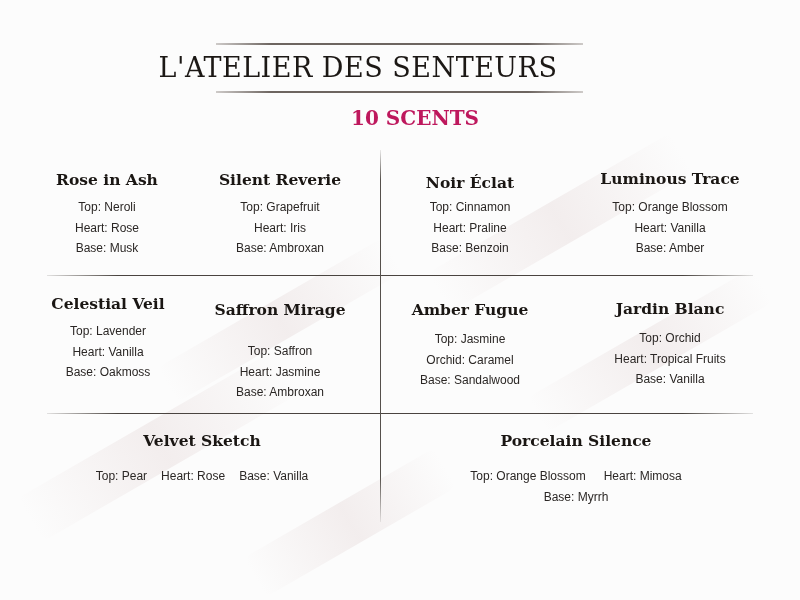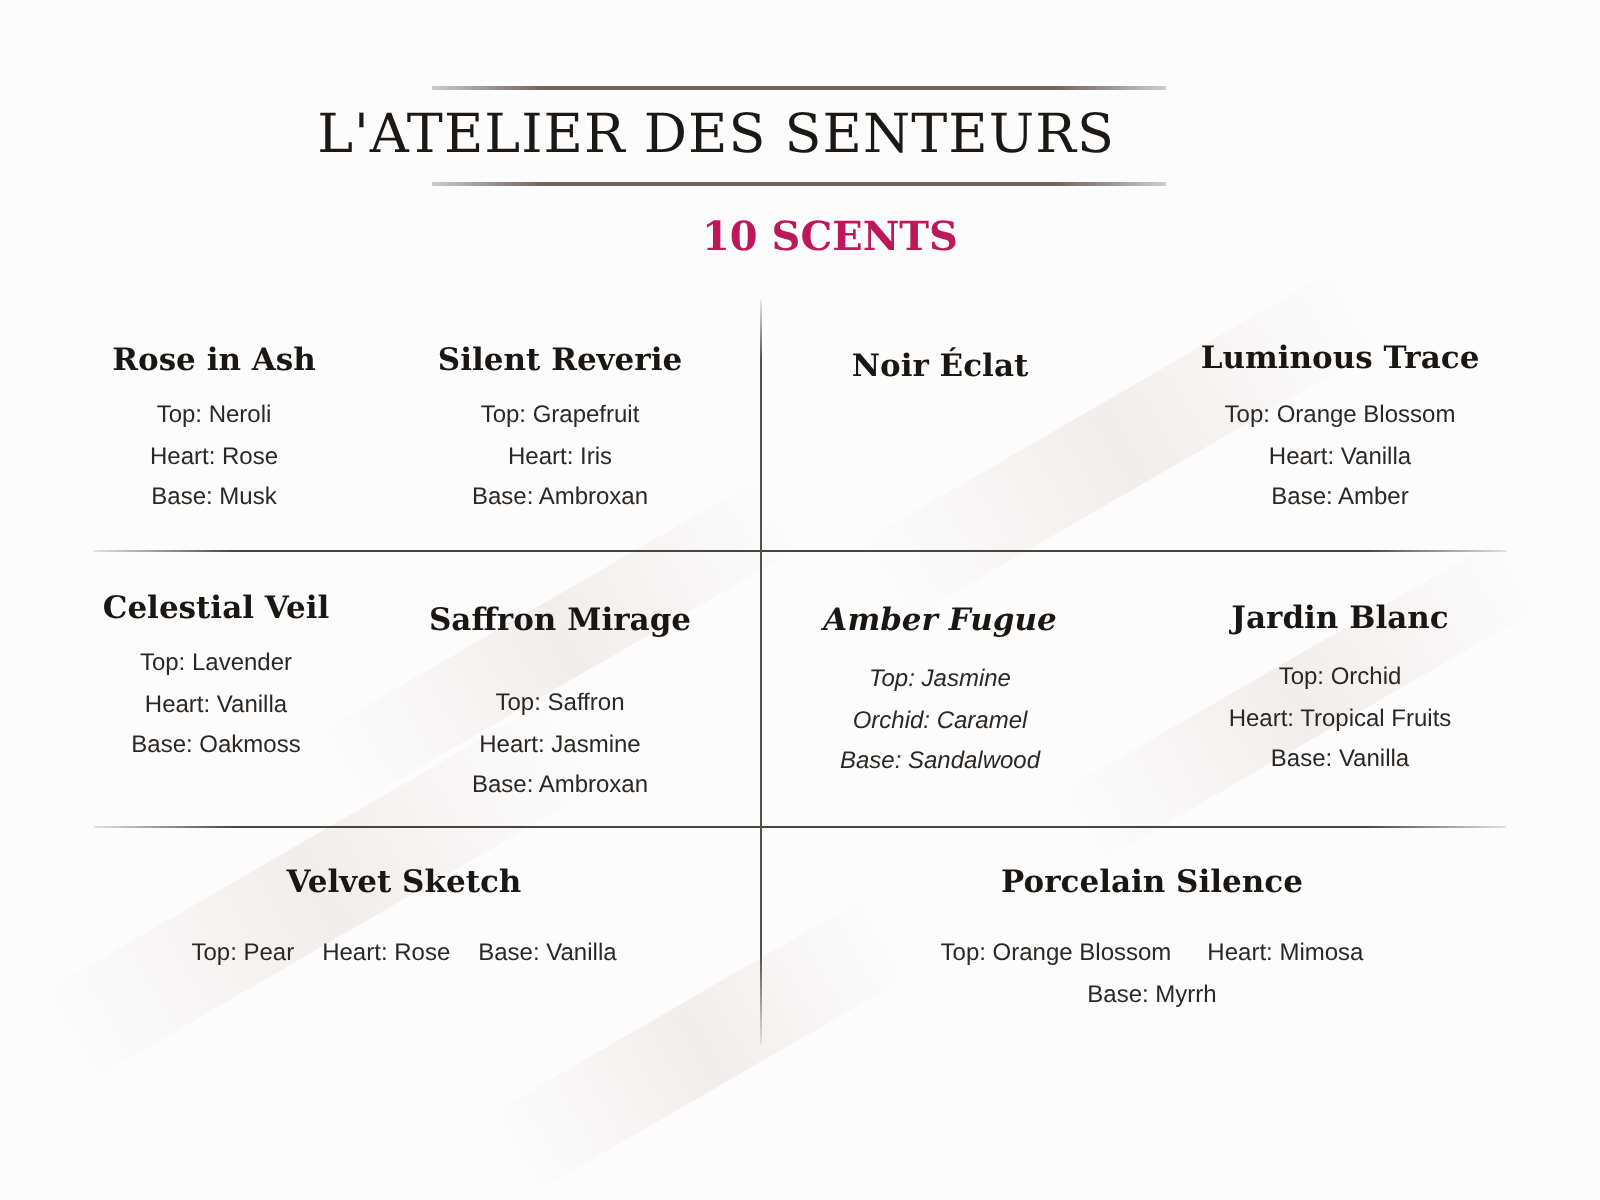--- a/index.html
+++ b/index.html
@@ -81,20 +81,25 @@
 <div class="scent" style="left:280px;top:169px;">
   <div class="name">Silent Reverie</div>
   <div class="notes">
     <div class="note">Top: Grapefruit</div>
     <div class="note">Heart: Iris</div>
     <div class="note">Base: Ambroxan</div>
   </div>
 </div>
 <div class="scent" style="left:470px;top:172px;">
   <div class="name">Noir Éclat</div>
+  <div class="notes" style="margin-top:3px;">
+    <div class="note">Top: Cinnamon</div>
+    <div class="note">Heart: Praline</div>
+    <div class="note">Base: Benzoin</div>
+  </div>
 </div>
 <div class="scent" style="left:670px;top:168px;">
   <div class="name">Luminous Trace</div>
   <div class="notes" style="margin-top:7px;">
     <div class="note">Top: Orange Blossom</div>
     <div class="note">Heart: Vanilla</div>
     <div class="note">Base: Amber</div>
   </div>
 </div>
 
@@ -107,21 +112,21 @@
   </div>
 </div>
 <div class="scent" style="left:280px;top:299px;">
   <div class="name">Saffron Mirage</div>
   <div class="notes" style="margin-top:20px;">
     <div class="note">Top: Saffron</div>
     <div class="note">Heart: Jasmine</div>
     <div class="note">Base: Ambroxan</div>
   </div>
 </div>
-<div class="scent" style="left:470px;top:299px;font-style:italic;">
+<div class="scent" style="left:470px;top:299px;">
   <div class="name">Amber Fugue</div>
   <div class="notes" style="margin-top:8px;">
     <div class="note">Top: Jasmine</div>
     <div class="note">Orchid: Caramel</div>
     <div class="note">Base: Sandalwood</div>
   </div>
 </div>
 <div class="scent" style="left:670px;top:298px;">
   <div class="name">Jardin Blanc</div>
   <div class="notes" style="margin-top:8px;">

